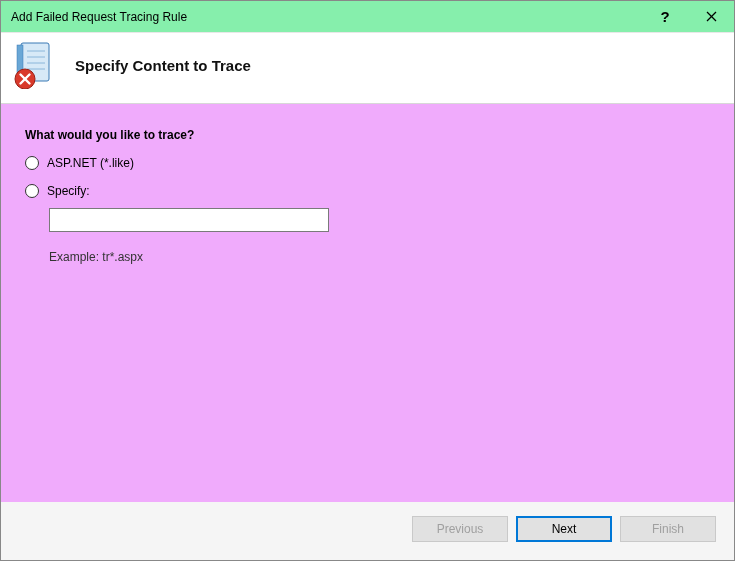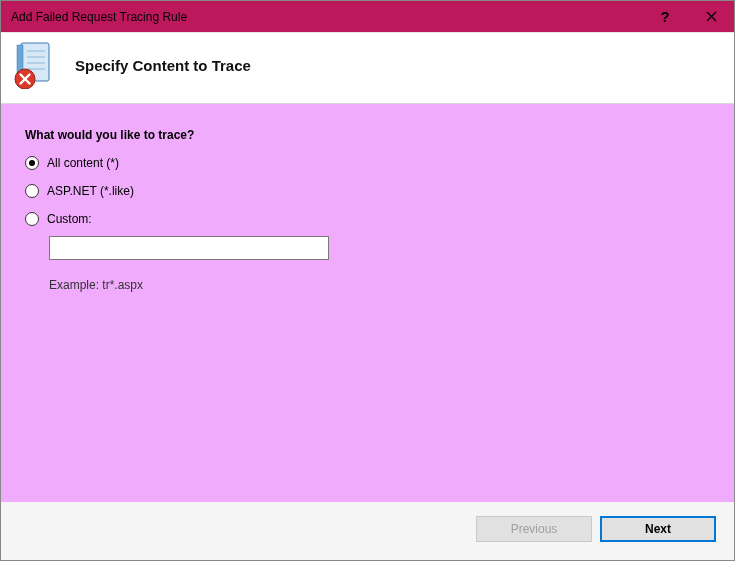--- a/index.html
+++ b/index.html
@@ -17,21 +17,21 @@
       background: #fff;
       display: flex;
       flex-direction: column;
       position: relative;
     }
     .titlebar {
       height: 32px;
       display: flex;
       align-items: center;
       padding: 0 0 0 10px;
-      background: #be185d;
+      background: #86efac;
       border-bottom: 1px solid #e8e8e8;
     }
     .titlebar-title {
       flex: 1;
       font-size: 12px;
     }
     .titlebar-controls {
       display: flex;
       align-items: center;
       height: 100%;
@@ -121,41 +121,40 @@
       color: #333;
     }
     .footer {
       background: #f5f5f5;
       padding: 14px 18px 18px 18px;
       display: flex;
       justify-content: flex-end;
       gap: 8px;
     }
     .btn {
-      width: 116px;
+      width: 96px;
       height: 26px;
       border: 1px solid #c9c9c9;
       background: #e1e1e1;
       font-size: 12px;
       font-family: inherit;
       cursor: pointer;
       text-align: center;
       line-height: 22px;
       padding: 0;
     }
     .btn:disabled {
       color: #a0a0a0;
       cursor: default;
     }
     .btn.primary {
       border: 2px solid #0078d7;
       background: #e1e1e1;
       color: #000;
       line-height: 20px;
-      font-weight: bold;
     }
   </style>
 </head>
 <body>
 
 <div class="window">
 
   <div class="titlebar">
     <span class="titlebar-title">Add Failed Request Tracing Rule</span>
     <div class="titlebar-controls">
@@ -184,40 +183,37 @@
         <line x1="9.5" y1="33.5" x2="18.5" y2="42.5" stroke="#fff" stroke-width="2.4" stroke-linecap="round"></line>
         <line x1="18.5" y1="33.5" x2="9.5" y2="42.5" stroke="#fff" stroke-width="2.4" stroke-linecap="round"></line>
       </svg>
     </div>
     <div class="header-title">Specify Content to Trace</div>
   </div>
 
   <div class="content">
     <div class="question">What would you like to trace?</div>
 
-    <div class="radio-row">
-      <span class="radio checked"></span>
-      <span class="radio-label">All content (*)</span>
-    </div>
 
     <div class="radio-row">
       <span class="radio"></span>
       <span class="radio-label">ASP.NET (*.like)</span>
     </div>
 
 
     <div class="radio-row">
       <span class="radio"></span>
-      <span class="radio-label">Custom:</span>
+      <span class="radio-label">Specify:</span>
     </div>
 
     <div class="custom-block">
       <input type="text" class="custom-input" value="" style="">
       <div class="example">Example: tr*.aspx</div>
     </div>
   </div>
 
   <div class="footer">
     <button class="btn" disabled="">Previous</button>
     <button class="btn primary">Next</button>
+    <button class="btn" disabled="">Finish</button>
   </div>
 
 </div>
 
 </body></html>

